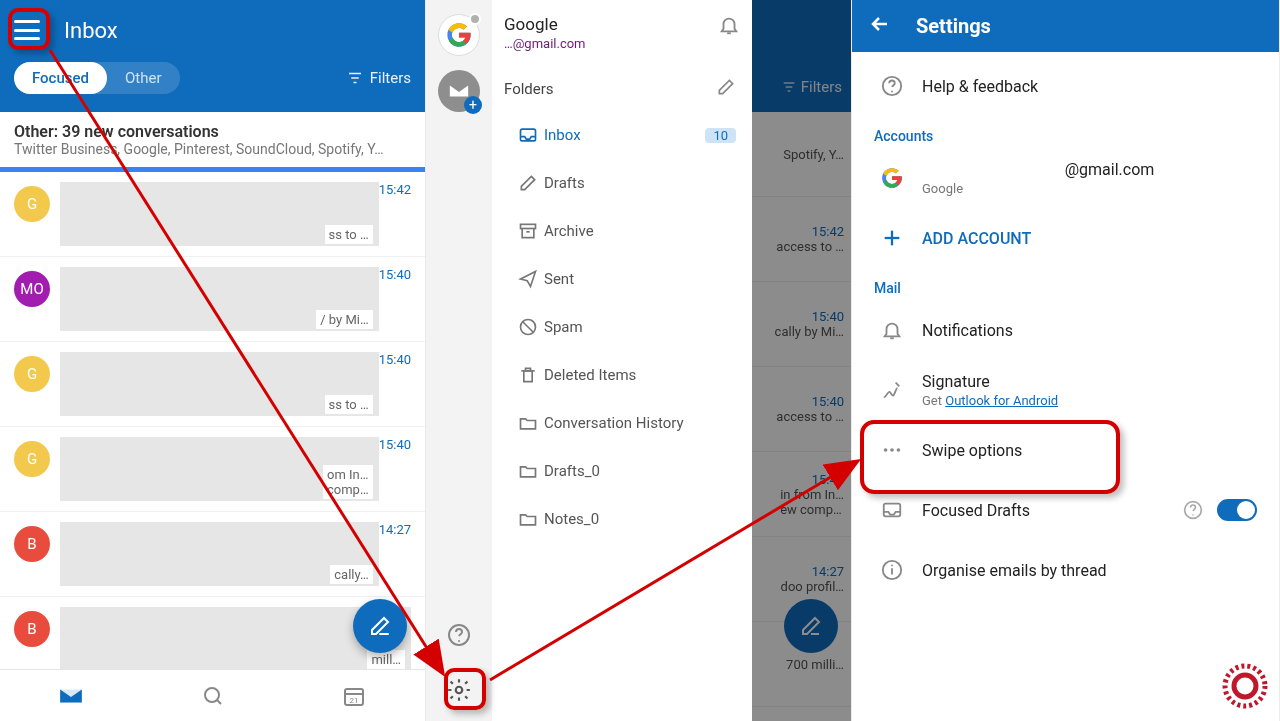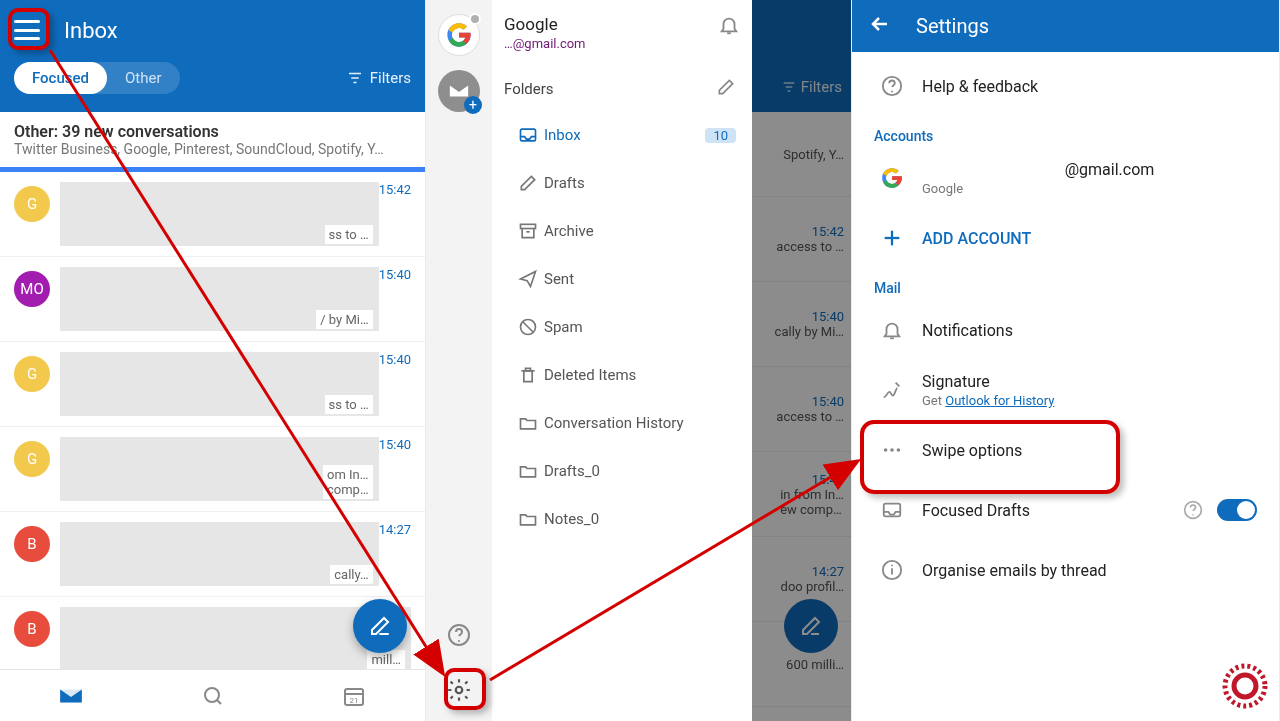--- a/index.html
+++ b/index.html
@@ -64,21 +64,21 @@
   .s2r-head { background:#0f6cbd; height:112px; position:relative;}
   .s2r-filters { position:absolute; right:10px; top:78px; color:#e8f1fb; font-size:15px; display:flex; align-items:center;}
   .s2r-filters svg { margin-right:4px;}
   .s2r-list .er { height:85px; border-bottom:1px solid #eee; display:flex; flex-direction:column; align-items:flex-end; justify-content:center; padding:6px 8px; font-size:13px; color:#555;}
   .s2r-list .er .t { color:#0f6cbd; align-self:flex-end;}
   .s2-right-inbox .fab2 { position:absolute; right:14px; bottom:68px; width:54px; height:54px; border-radius:50%; background:#0f6cbd; display:flex; align-items:center; justify-content:center;}
 
   
   .s3-head { background:#0f6cbd; color:#fff; height:52px; display:flex; align-items:center; padding:0 16px;}
   .s3-head .back { margin-right:24px;}
-  .s3-title { font-size:20px; font-weight:400;}
+  .s3-title { font-size:20px; font-weight:700;}
   .set-list { padding:4px 0;}
   .set-row { display:flex; align-items:center; min-height:60px; padding:8px 22px;}
   .set-row .sicon { width:36px; color:#7a7a7a; display:flex; justify-content:center; flex-shrink:0;}
   .set-row .stext { margin-left:12px; flex:1;}
   .set-row .stitle { font-size:16px; color:#222;}
   .set-row .ssub { font-size:13px; color:#777; margin-top:2px;}
   .set-row .ssub a { color:#0f6cbd; text-decoration:underline;}
   .set-section { padding:12px 22px 4px; font-size:14px; color:#0f6cbd; font-weight:500;}
   .toggle { width:40px; height:22px; border-radius:12px; background:#0f6cbd; position:relative;}
   .toggle::after { content:""; position:absolute; right:2px; top:2px; width:18px; height:18px; border-radius:50%; background:#fff;}
@@ -363,21 +363,21 @@
           </div>
           <div class="er">
             <div class="t">15:40</div>
             <div>in from In…<br>ew comp…</div>
           </div>
           <div class="er">
             <div class="t">14:27</div>
             <div>doo profil…</div>
           </div>
           <div class="er">
-            <div>600 milli…</div>
+            <div>700 milli…</div>
           </div>
         </div>
       <div class="fab2">
         <svg width="24" height="24" viewBox="0 0 24 24" fill="none" stroke="#fff" stroke-width="2">
             <path d="M12 20h8"></path>
             <path d="M16 4l4 4L8 20H4v-4L16 4z"></path>
           </svg>
       </div>
       <div class="dim"></div>
     </div>
@@ -446,21 +446,21 @@
       </div>
       <div class="set-row">
         <div class="sicon">
             <svg width="22" height="22" viewBox="0 0 24 24" fill="none" stroke="#888" stroke-width="2">
               <path d="M3 20c3 0 4-6 6-6s2 4 4 4 3-8 5-8"></path>
               <path d="M16 4l4 4"></path>
             </svg>
           </div>
         <div class="stext">
           <div class="stitle">Signature</div>
-          <div class="ssub"><span>Get </span><a>Outlook for History</a></div>
+          <div class="ssub"><span>Get </span><a>Outlook for Android</a></div>
         </div>
       </div>
       <div class="set-row">
         <div class="sicon">
             <svg width="22" height="22" viewBox="0 0 24 24" fill="#888">
               <circle cx="5" cy="12" r="2"></circle>
               <circle cx="12" cy="12" r="2"></circle>
               <circle cx="19" cy="12" r="2"></circle>
             </svg>
           </div>

